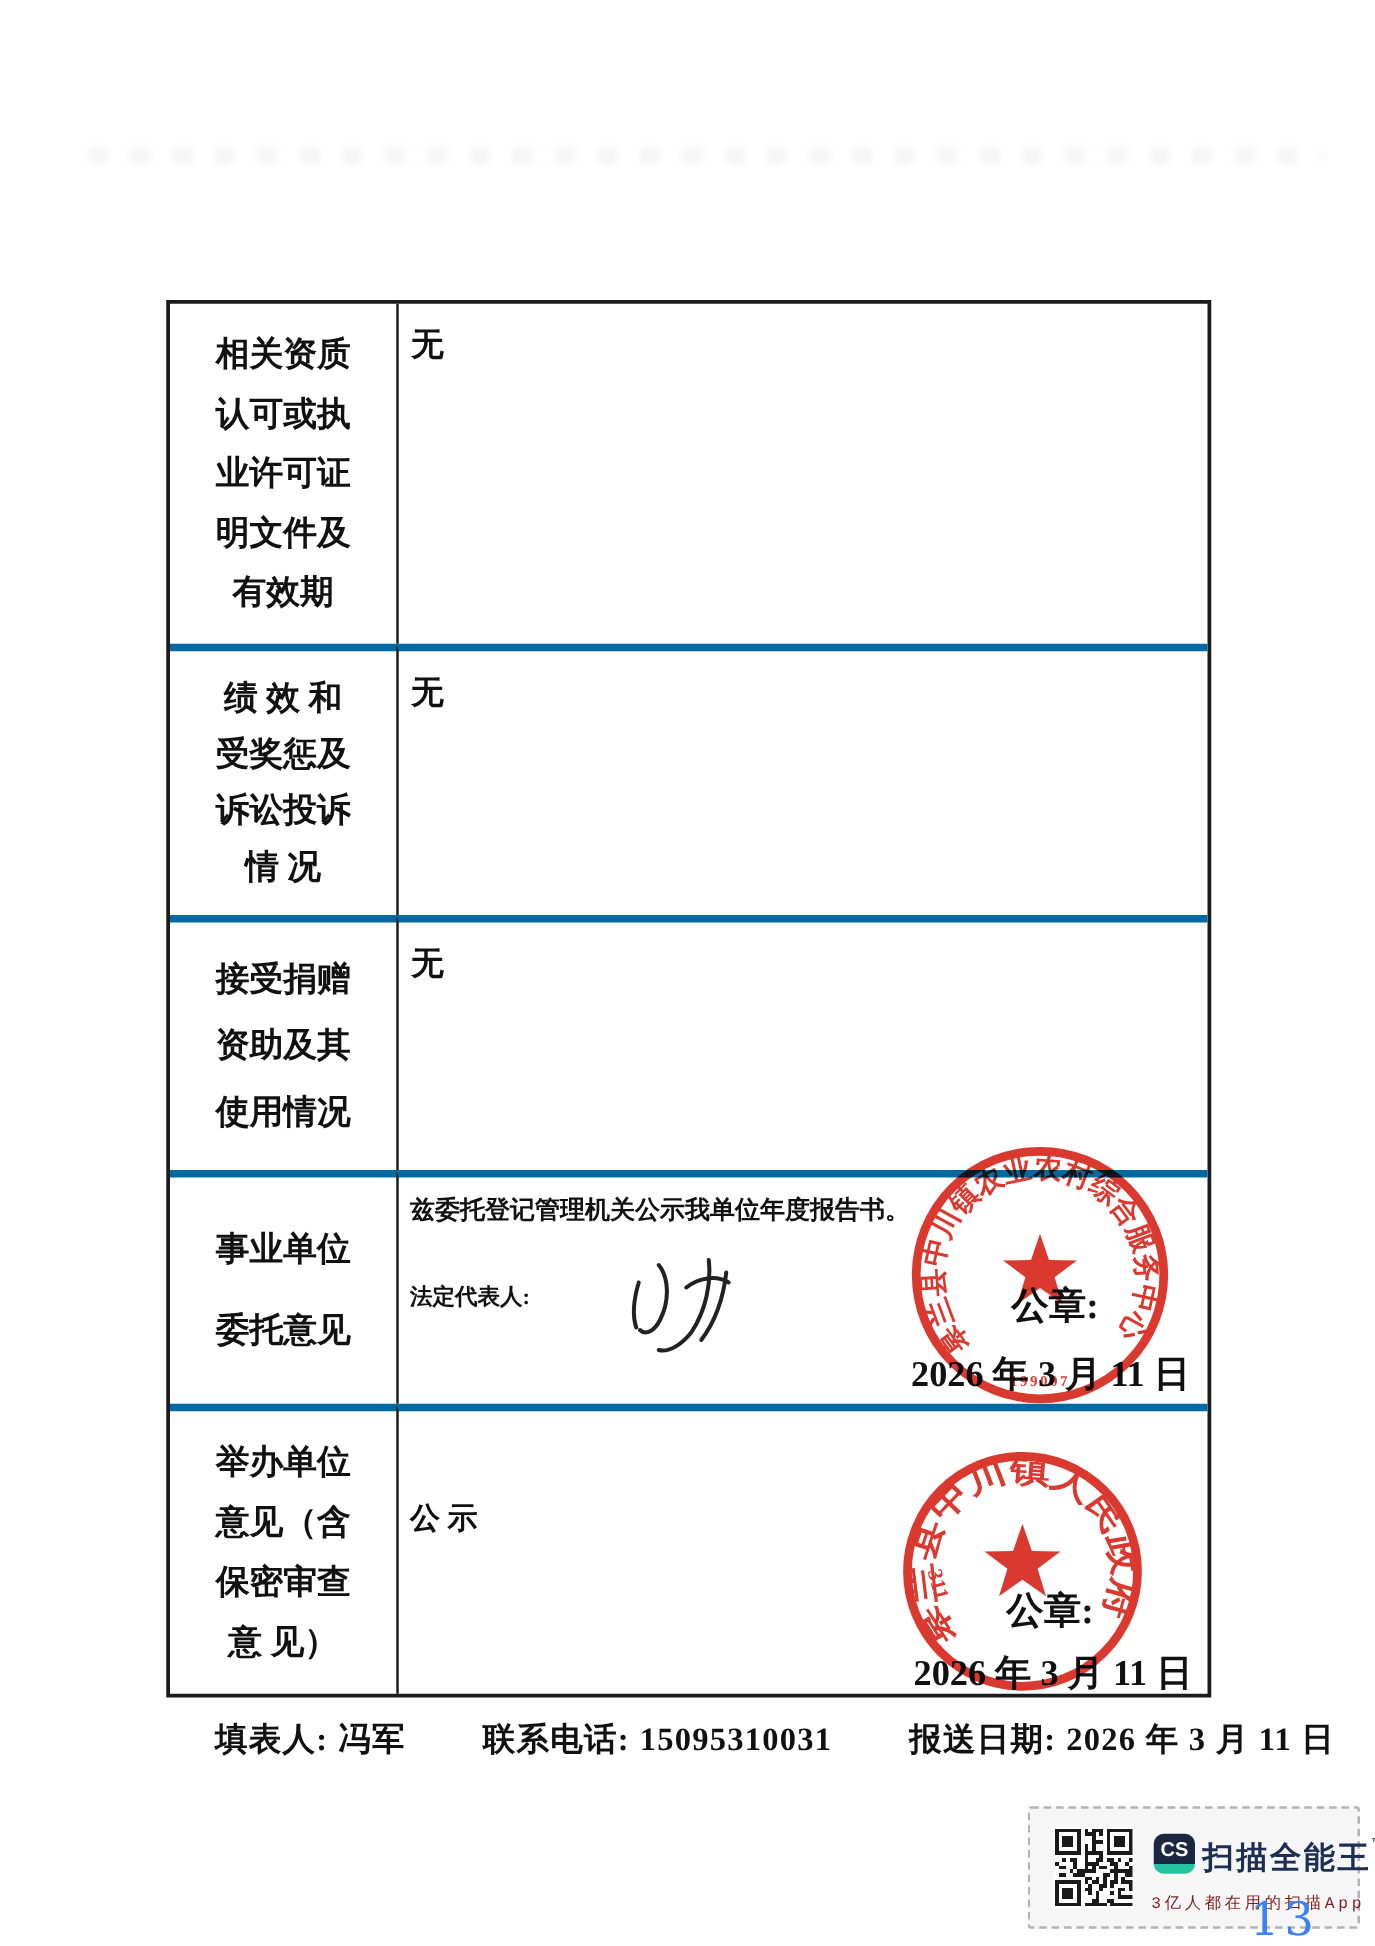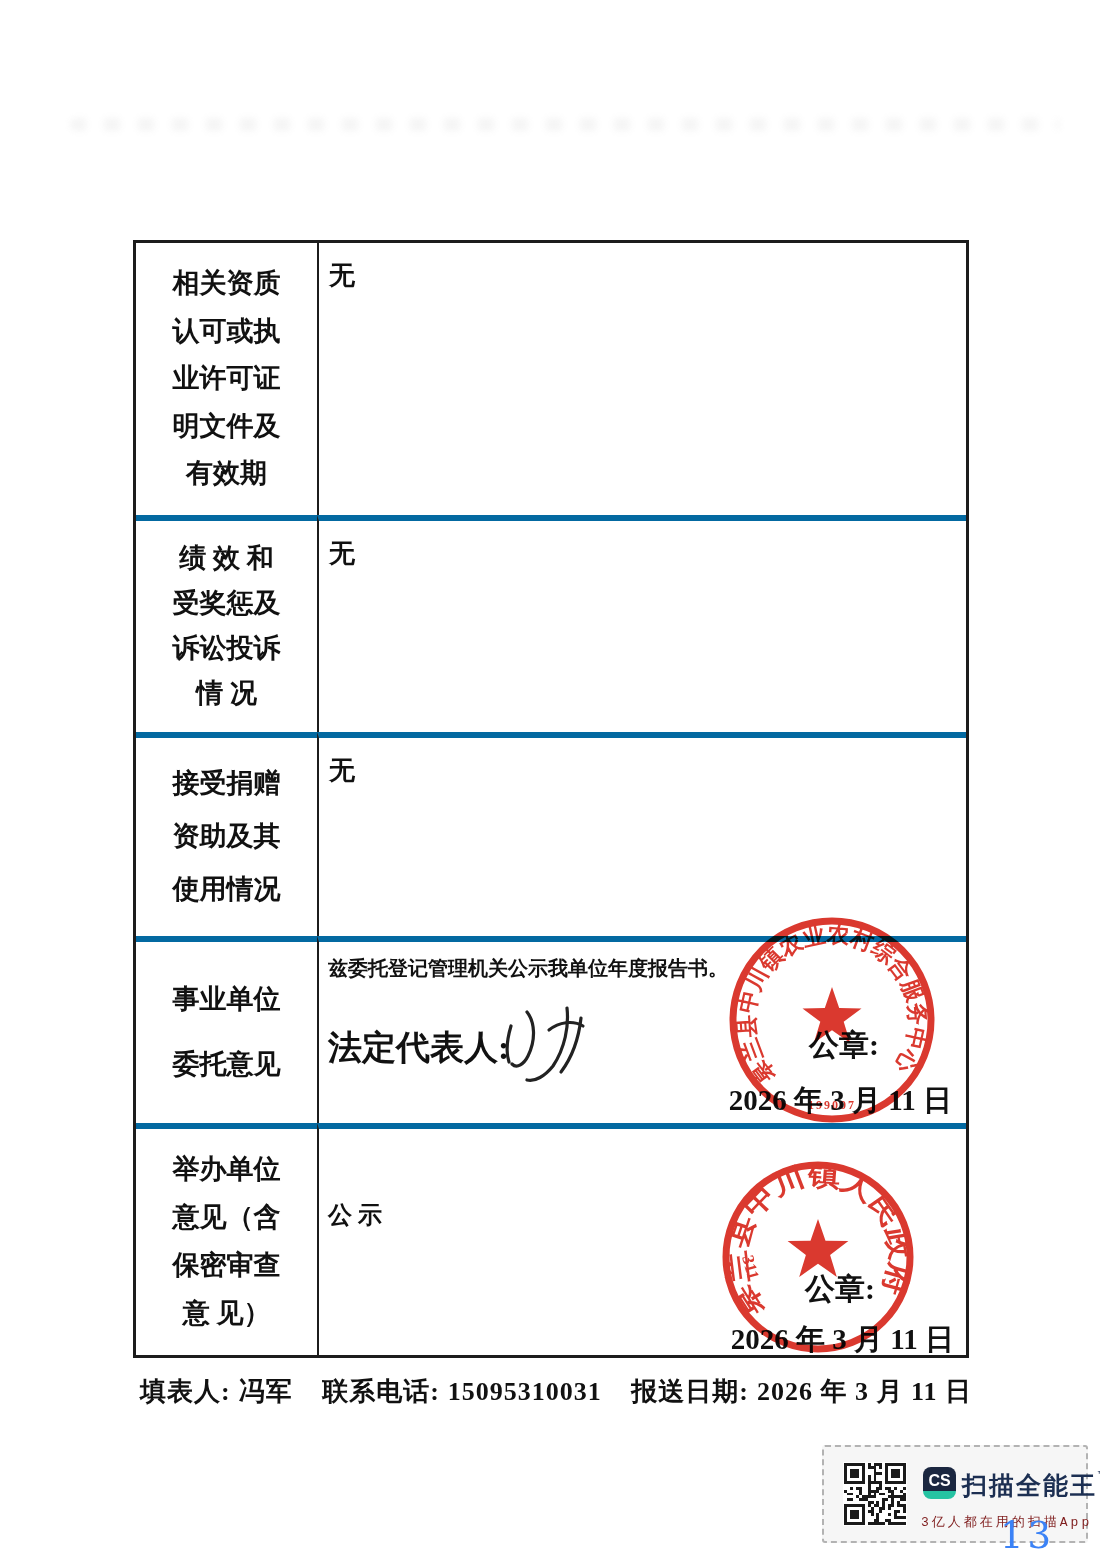--- a/index.html
+++ b/index.html
@@ -27,40 +27,40 @@
     font-weight:bold;font-size:27px;padding:10px 12px;
   }
   .lline{line-height:1.25;white-space:nowrap;}
   .cc{
     position:relative;border-left:2px solid #1c1c1c;
     font-weight:bold;font-size:26px;padding:16px 10px 0 10px;line-height:1.3;
   }
   .cc-rel{padding:0;}
   
   .st4{position:absolute;left:9px;top:13px;font-size:20px;font-weight:bold;white-space:nowrap;}
-  .legal-label{position:absolute;left:9px;top:84px;font-size:34px;font-weight:bold;}
+  .legal-label{position:absolute;left:9px;top:84px;font-size:18px;font-weight:bold;}
   .sig-svg{position:absolute;left:178px;top:58px;width:120px;height:90px;}
   .cap4{position:absolute;left:490px;top:83px;font-size:30px;font-weight:bold;}
   .date4{position:absolute;right:14px;top:140px;font-size:29px;font-weight:bold;white-space:nowrap;}
   
   .st5a{position:absolute;left:9px;top:14px;font-size:28px;font-weight:bold;white-space:nowrap;letter-spacing:.5px;}
   .st5b{position:absolute;left:9px;top:71px;font-size:24px;font-weight:bold;letter-spacing:6px;}
   .cap5{position:absolute;left:486px;top:140px;font-size:30px;font-weight:bold;}
   .date5{position:absolute;right:12px;top:192px;font-size:29px;font-weight:bold;white-space:nowrap;}
   
   .seal{position:absolute;mix-blend-mode:multiply;opacity:.92;}
   .seal1{left:722px;top:910px;width:220px;height:220px;}
   .seal2{left:716px;top:1155px;width:204px;height:204px;}
   .seal text{font-family:"Liberation Serif",serif;font-weight:bold;}
   
   .footer{
     position:absolute;left:140px;top:1374px;font-size:26px;font-weight:bold;
     white-space:nowrap;letter-spacing:1px;
   }
-  .footer .grp{margin-right:22px;}
+  .footer .grp{margin-right:22px;margin-left:32px;}
   .footer .lbl{margin-right:8px;}
   
   .badge{
     position:absolute;left:822px;top:1445px;width:266px;height:98px;
     background:#f6f6f6;border:2px dashed #b3b3b3;border-radius:3px;box-sizing:border-box;
   }
   .qr-wrap{position:absolute;left:19px;top:15px;width:64px;height:64px;background:#fff;padding:1px;box-sizing:border-box;}
   .qr-wrap svg{width:100%;height:100%;display:block;}
   .cs-square{
     position:absolute;left:99px;top:20px;width:33px;height:32px;border-radius:8px;

